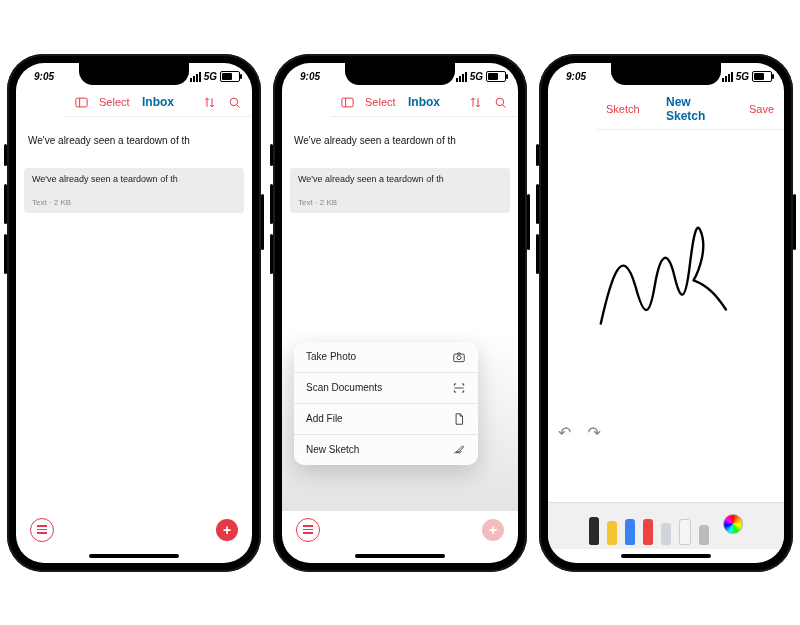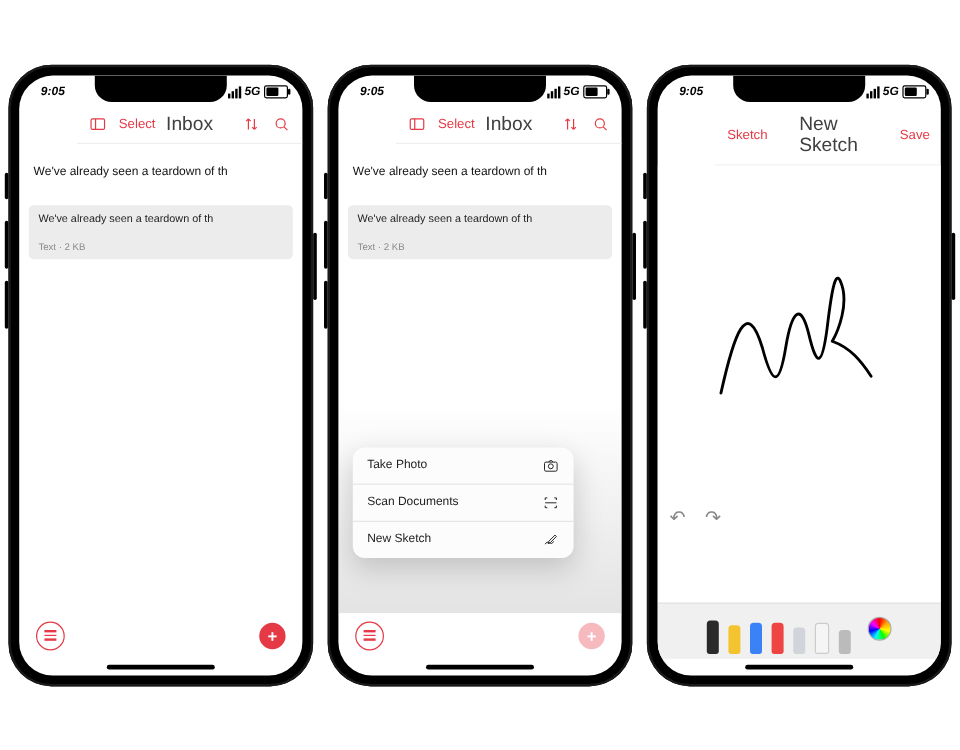--- a/index.html
+++ b/index.html
@@ -58,21 +58,21 @@
   .batt{width:18px;height:9px;border:1px solid #000;border-radius:2px;position:relative;display:inline-block}
   .batt::after{content:"";position:absolute;right:-3px;top:2px;width:2px;height:5px;background:#000;border-radius:1px}
   .batt i{position:absolute;left:1px;top:1px;bottom:1px;width:10px;background:#000;border-radius:1px}
 
   .navbar{
     display:flex;align-items:center;justify-content:space-between;
     padding:4px 10px 6px;border-bottom:0.5px solid #eee;margin-left:48px;
   }
   .nav-left,.nav-right{display:flex;gap:10px;align-items:center;min-width:60px}
   .nav-right{justify-content:flex-end}
-  .nav-title{font-size:16px;font-weight:400;color:#404040}
+  .nav-title{font-size:12px;font-weight:700;color:#0369a1}
   .nav-action{font-size:11px;color:var(--accent)}
   .icon{width:15px;height:15px;display:inline-flex;align-items:center;justify-content:center;color:var(--accent)}
   .icon svg{width:15px;height:15px;stroke:currentColor;fill:none;stroke-width:1.6}
 
   .content{flex:1;overflow:hidden;position:relative}
   .note-line{padding:18px 12px 0;font-size:10px;color:#111}
   .row{
     margin:22px 8px 0;background:var(--row);border-radius:4px;
     padding:6px 8px;
   }
@@ -271,20 +271,27 @@
               </svg></span>
         </div>
         <div class="item">
           <span>Scan Documents</span>
           <span class="micon"><svg viewBox="0 0 24 24">
                 <path d="M4 8V5h3M20 8V5h-3M4 16v3h3M20 16v3h-3"></path>
                 <line x1="4" y1="12" x2="20" y2="12"></line>
               </svg></span>
         </div>
         <div class="item">
+          <span>Add File</span>
+          <span class="micon"><svg viewBox="0 0 24 24">
+                <path d="M7 3h7l4 4v14H7z"></path>
+                <path d="M14 3v4h4"></path>
+              </svg></span>
+        </div>
+        <div class="item">
           <span>New Sketch</span>
           <span class="micon"><svg viewBox="0 0 24 24">
                 <path d="M4 18c4-8 8 4 12-4"></path>
                 <path d="M18 5l2 2-9 9-3 1 1-3z"></path>
               </svg></span>
         </div>
       </div>
     </div>
     <div class="bottombar">
       <div class="fab hamfab">

